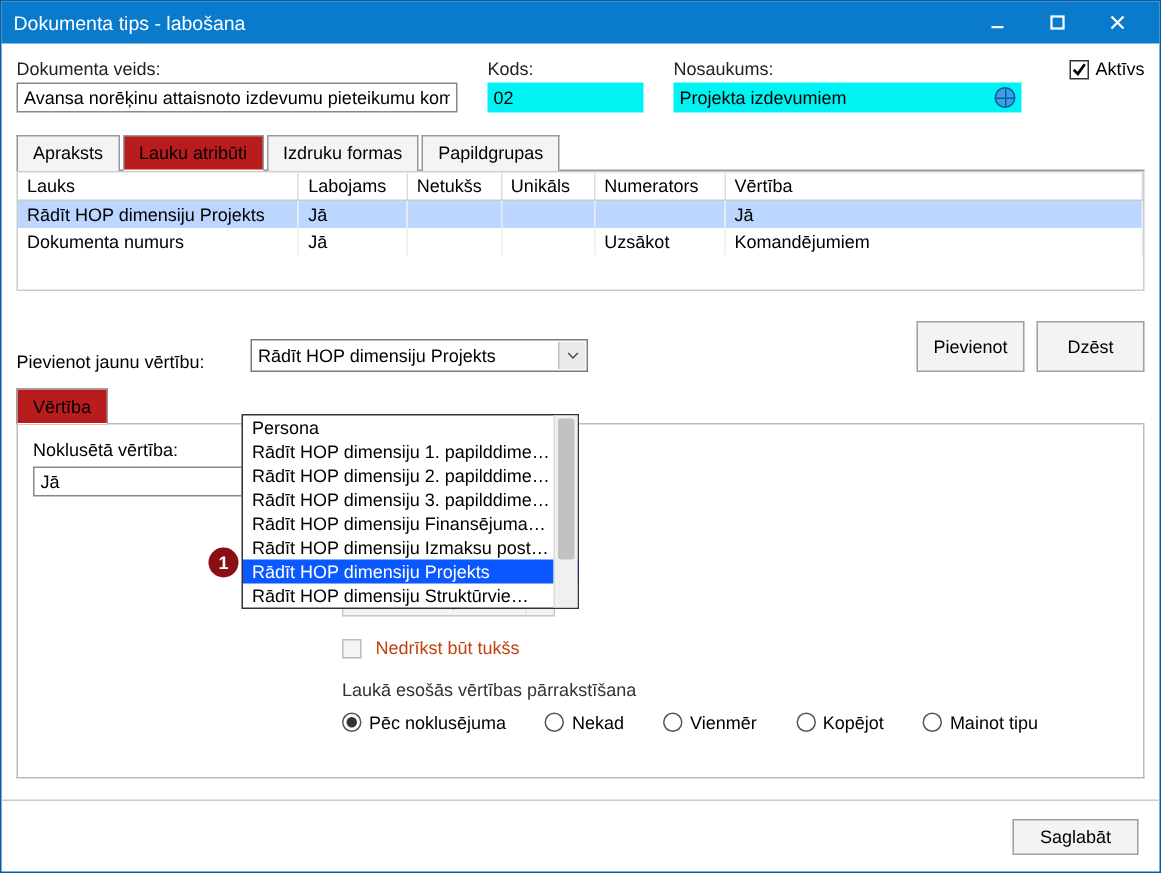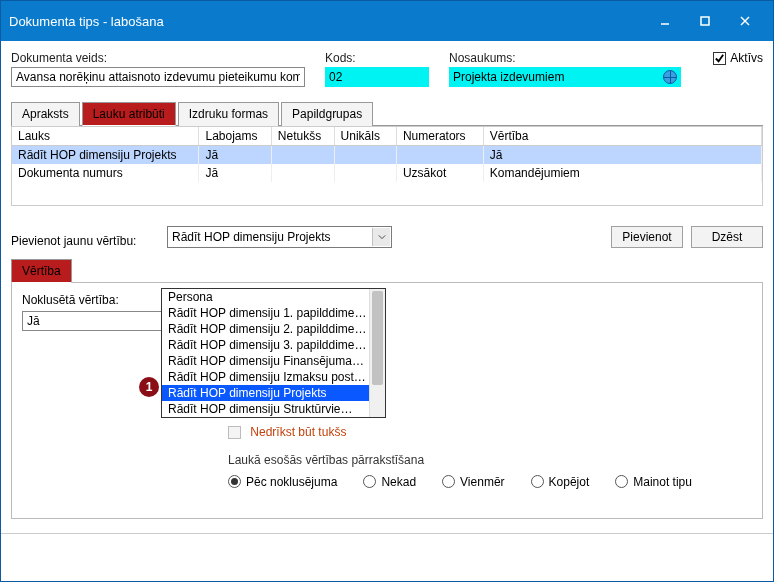--- a/index.html
+++ b/index.html
@@ -1,18 +1,18 @@
 <!DOCTYPE html>
 <html><head>
 <meta charset="utf-8">
 <style>
   * { box-sizing: border-box; font-family: "Segoe UI", Tahoma, sans-serif; font-size: 12px; }
   html, body { margin: 0; padding: 0; }
   .window { width: 774px; height: 582px; border: 1px solid #0a5aa6; background: #fff; position: relative; display: flex; flex-direction: column; }
-  .titlebar { height: 40px; background: #0a7bcc; color: #fff; display: flex; align-items: center; padding: 0 8px; }
+  .titlebar { height: 28px; background: #0a7bcc; color: #fff; display: flex; align-items: center; padding: 0 8px; }
   .titlebar .title { flex: 1; font-size: 13px; }
   .titlebar .winbtn { width: 40px; height: 28px; display: flex; align-items: center; justify-content: center; color: #fff; cursor: pointer; }
   .content { flex: 1; position: relative; padding: 10px 10px 0 10px; display: flex; flex-direction: column; }
   .row-top { display: flex; align-items: flex-start; gap: 20px; margin-bottom: 6px; }
   .col-top { display: flex; flex-direction: column; }
   .label { color: #222; margin-bottom: 2px; }
   .input-flat { border: 1px solid #888; height: 20px; padding: 1px 4px; background: #fff; }
   .hl-cyan { background: #00f3f3; }
   .hl-cyan.input-flat { border: none; }
   .checkbox { display: inline-flex; align-items: center; gap: 4px; }
@@ -27,21 +27,21 @@
   .grid { border: 1px solid #ccc; margin-top: 0; }
   .grid table { border-collapse: collapse; width: 100%; }
   .grid th { text-align: left; font-weight: normal; padding: 2px 6px; border-right: 1px solid #ddd; border-bottom: 1px solid #ccc; background: #fff; }
   .grid td { padding: 2px 6px; border-right: 1px solid #eee; }
   .grid tr.selected td { background: #bcd6ff; }
   .grid-wrap { height: 78px; overflow: hidden; }
   .mid-row { display: flex; align-items: flex-end; gap: 8px; margin-top: 20px; }
   .combo { position: relative; width: 225px; height: 22px; border: 1px solid #7a7a7a; display: flex; align-items: center; padding: 0 22px 0 4px; background: #fff; cursor: pointer; }
   .combo .caret { position: absolute; right: 1px; top: 1px; bottom: 1px; width: 18px; border-left: 1px solid #c0c0c0; background: #e9e9e9; display: flex; align-items: center; justify-content: center; }
   .combo .caret svg { width: 8px; height: 6px; }
-  .btn { min-width: 72px; height: 22px; border: 1px solid #a0a0a0; background: #f3f3f3; cursor: pointer; }
+  .btn { min-width: 72px; height: 34px; border: 1px solid #a0a0a0; background: #f3f3f3; cursor: pointer; }
   .dropdown { position: absolute; left: 160px; top: 247px; width: 225px; border: 1px solid #333; background: #fff; z-index: 50; }
   .dropdown .opt { padding: 1px 6px; cursor: pointer; white-space: nowrap; overflow: hidden; text-overflow: ellipsis; }
   .dropdown .opt.sel { background: #0a58ff; color: #fff; }
   .dropdown .scrollbar { position: absolute; right: 0; top: 0; bottom: 0; width: 16px; background: #f0f0f0; border-left: 1px solid #ddd; }
   .dropdown .scrollbar .thumb { position: absolute; left: 2px; right: 2px; top: 2px; height: 94px; background: #c2c2c2; border-radius: 2px; }
   .sub-tabs { margin-top: 10px; display: flex; border-bottom: 1px solid #bbb; }
   .sub-panel { border: 1px solid #bbb; border-top: none; padding: 10px; height: 236px; position: relative; }
   .disabled { color: #c2410c; }
   .radio-row { display: flex; align-items: center; gap: 26px; margin-top: 8px; }
   .radio { display: inline-flex; align-items: flex-start; gap: 5px; }
@@ -234,15 +234,16 @@
       </div>
     </div>
 
     <div class="marker">
       <span>1</span>
     </div>
 
   </div>
 
   <div class="footer">
+    <button class="btn">Saglabāt</button>
   </div>
 
 </div>
 
 </body></html>

